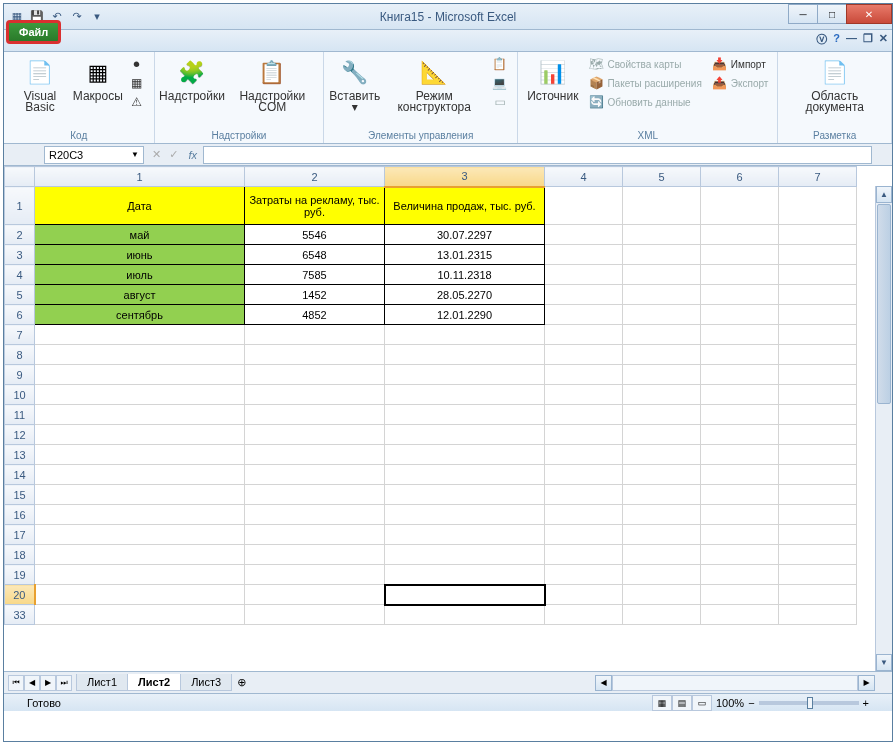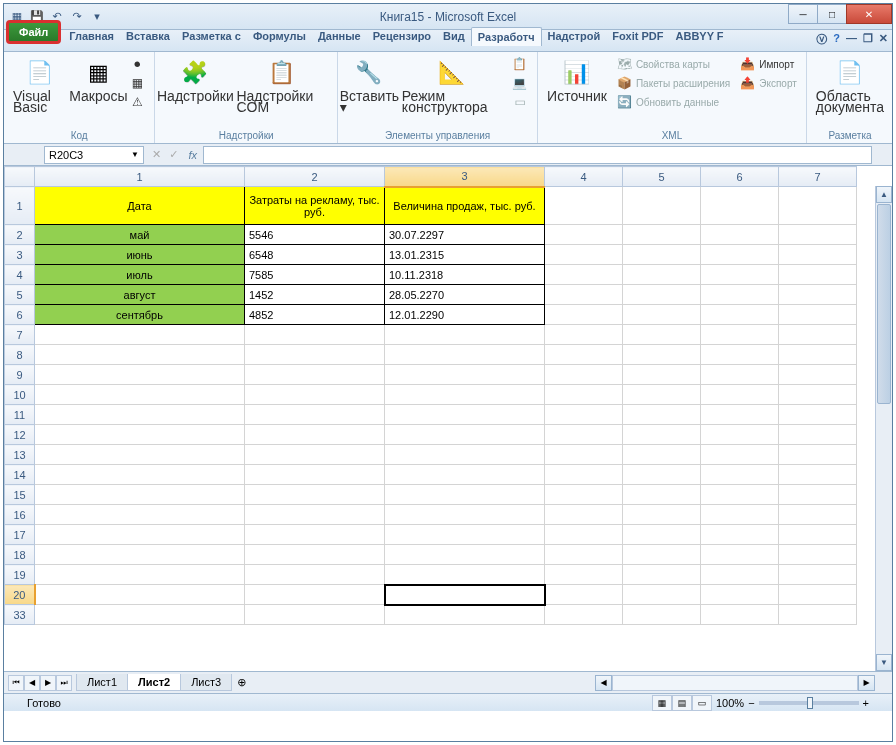--- a/index.html
+++ b/index.html
@@ -23,21 +23,21 @@
 .tabright { position: absolute; right: 4px; top: 2px; display: flex; gap: 6px; font-size: 11px; color: #3a5a80; }
 .tabright span { cursor: pointer; }
 
 
 .ribbon { height: 92px; background: #f5f9fd; border-bottom: 1px solid #a0b8d0; display: flex; }
 .group { border-right: 1px solid #cad8e8; padding: 3px 6px 0 6px; display: flex; flex-direction: column; justify-content: space-between; }
 .group-body { display: flex; gap: 4px; align-items: flex-start; }
 .group-label { text-align: center; font-size: 10px; color: #5a7fa0; padding: 1px 0 2px 0; }
 .bigbtn { display: flex; flex-direction: column; align-items: center; gap: 2px; padding: 2px 3px; cursor: pointer; min-width: 44px; }
 .bigbtn .bicon { width: 32px; height: 32px; display: flex; align-items: center; justify-content: center; font-size: 22px; }
-.bigbtn .blabel { font-size: 14px; line-height: 11px; color: #333; }
+.bigbtn .blabel { font-size: 12px; text-align: center; line-height: 11px; color: #333; }
 .smallcol { display: flex; flex-direction: column; gap: 1px; }
 .smallbtn { display: flex; align-items: center; gap: 3px; font-size: 10px; padding: 1px 3px; cursor: pointer; color: #333; white-space: nowrap; }
 .smallbtn.dis { color: #9aa; }
 .sico { width: 16px; height: 16px; display: inline-flex; align-items: center; justify-content: center; font-size: 12px; }
 
 
 .fbar { height: 22px; background: #e8eef5; border-bottom: 1px solid #a0b8d0; display: flex; align-items: center; font-size: 11px; }
 .namebox { width: 100px; height: 18px; background: #fff; border: 1px solid #a0b8d0; margin: 0 4px 0 40px; padding: 0 4px; display: flex; align-items: center; justify-content: space-between; }
 .fxlabel { padding: 0 6px; font-style: italic; color: #5a7fa0; }
 .finput { flex: 1; height: 18px; background: #fff; border: 1px solid #a0b8d0; margin-right: 20px; }
@@ -47,21 +47,21 @@
 .grid { border-collapse: collapse; font-size: 11px; }
 .grid th, .grid td { border: 1px solid #d4d4d4; background: #fff; }
 .grid .colhead { background: linear-gradient(#f7f9fc,#e5ecf5); height: 20px; text-align: center; color: #3a5a80; font-weight: normal; border: 1px solid #b8c8dd; }
 .grid .colhead.sel { background: linear-gradient(#fce8b8,#f8d888); border-bottom: 2px solid #e8a030; }
 .grid .rowhead { background: linear-gradient(#f7f9fc,#e5ecf5); width: 30px; text-align: center; color: #3a5a80; font-weight: normal; border: 1px solid #b8c8dd; }
 .grid .rowhead.sel { background: linear-gradient(#fce8b8,#f8d888); border-right: 2px solid #e8a030; }
 .grid .corner { background: linear-gradient(#f7f9fc,#e5ecf5); width: 30px; border: 1px solid #b8c8dd; }
 .grid td { height: 20px; padding: 0 4px; }
 .hdr-yellow { background: #ffff00 !important; text-align: center; border: 1px solid #000 !important; }
 .hdr-green { background: #92d050 !important; text-align: center; border: 1px solid #000 !important; }
-.data-b { border: 1px solid #000 !important; text-align: left; }
+.data-b { border: 1px solid #000 !important; text-align: center; }
 .cursor-cell { outline: 2px solid #000; outline-offset: -1px; }
 .vscroll { position: absolute; right: 0; top: 20px; bottom: 0; width: 17px; background: #e8eef5; border-left: 1px solid #b8c8dd; }
 .vscroll .thumb { position: absolute; left: 1px; right: 1px; top: 18px; height: 200px; background: linear-gradient(90deg,#d0dcea,#bcd0e4); border: 1px solid #9ab4d0; border-radius: 2px; }
 .vscroll .arr { position: absolute; left: 0; right: 0; height: 17px; background: linear-gradient(#f0f5fa,#d6e5f3); border: 1px solid #9ab4d0; display: flex; align-items: center; justify-content: center; font-size: 8px; color: #3a5a80; }
 
 
 .sheetbar { height: 22px; background: #e8eef5; border-top: 1px solid #a0b8d0; display: flex; align-items: center; font-size: 11px; position: relative; }
 .navbtns { display: flex; padding: 0 4px; gap: 0; }
 .navbtns span { width: 16px; height: 16px; display: flex; align-items: center; justify-content: center; border: 1px solid #b8c8dd; background: #f0f5fa; font-size: 8px; cursor: pointer; }
 .sheettab { padding: 2px 10px; background: #e0e8f0; border: 1px solid #b8c8dd; border-top: none; cursor: pointer; margin-right: -1px; text-align: center; }
@@ -94,33 +94,20 @@
     <div class="title-text">Книга15  -  Microsoft Excel</div>
     <div class="winbtns">
       <div class="winbtn">─</div>
       <div class="winbtn">□</div>
       <div class="winbtn close">✕</div>
     </div>
   </div>
 
   <div class="tabbar">
     <div class="tab file">Файл</div>
-    <div id="tabs-holder" style="display:flex;">
-        <div class="tab">Главная</div>
-        <div class="tab">Вставка</div>
-        <div class="tab">Разметка с</div>
-        <div class="tab">Формулы</div>
-        <div class="tab">Данные</div>
-        <div class="tab">Рецензиро</div>
-        <div class="tab">Вид</div>
-        <div class="tab active">Разработч</div>
-        <div class="tab">Надстрой</div>
-        <div class="tab">Foxit PDF</div>
-        <div class="tab">ABBYY F</div>
-      </div>
     <div class="tabright">
       <span>ⓥ</span>
       <span style="color:#2a6ac0;">?</span>
       <span>—</span>
       <span>❐</span>
       <span>✕</span>
     </div>
   </div>
 
   <div class="ribbon">

